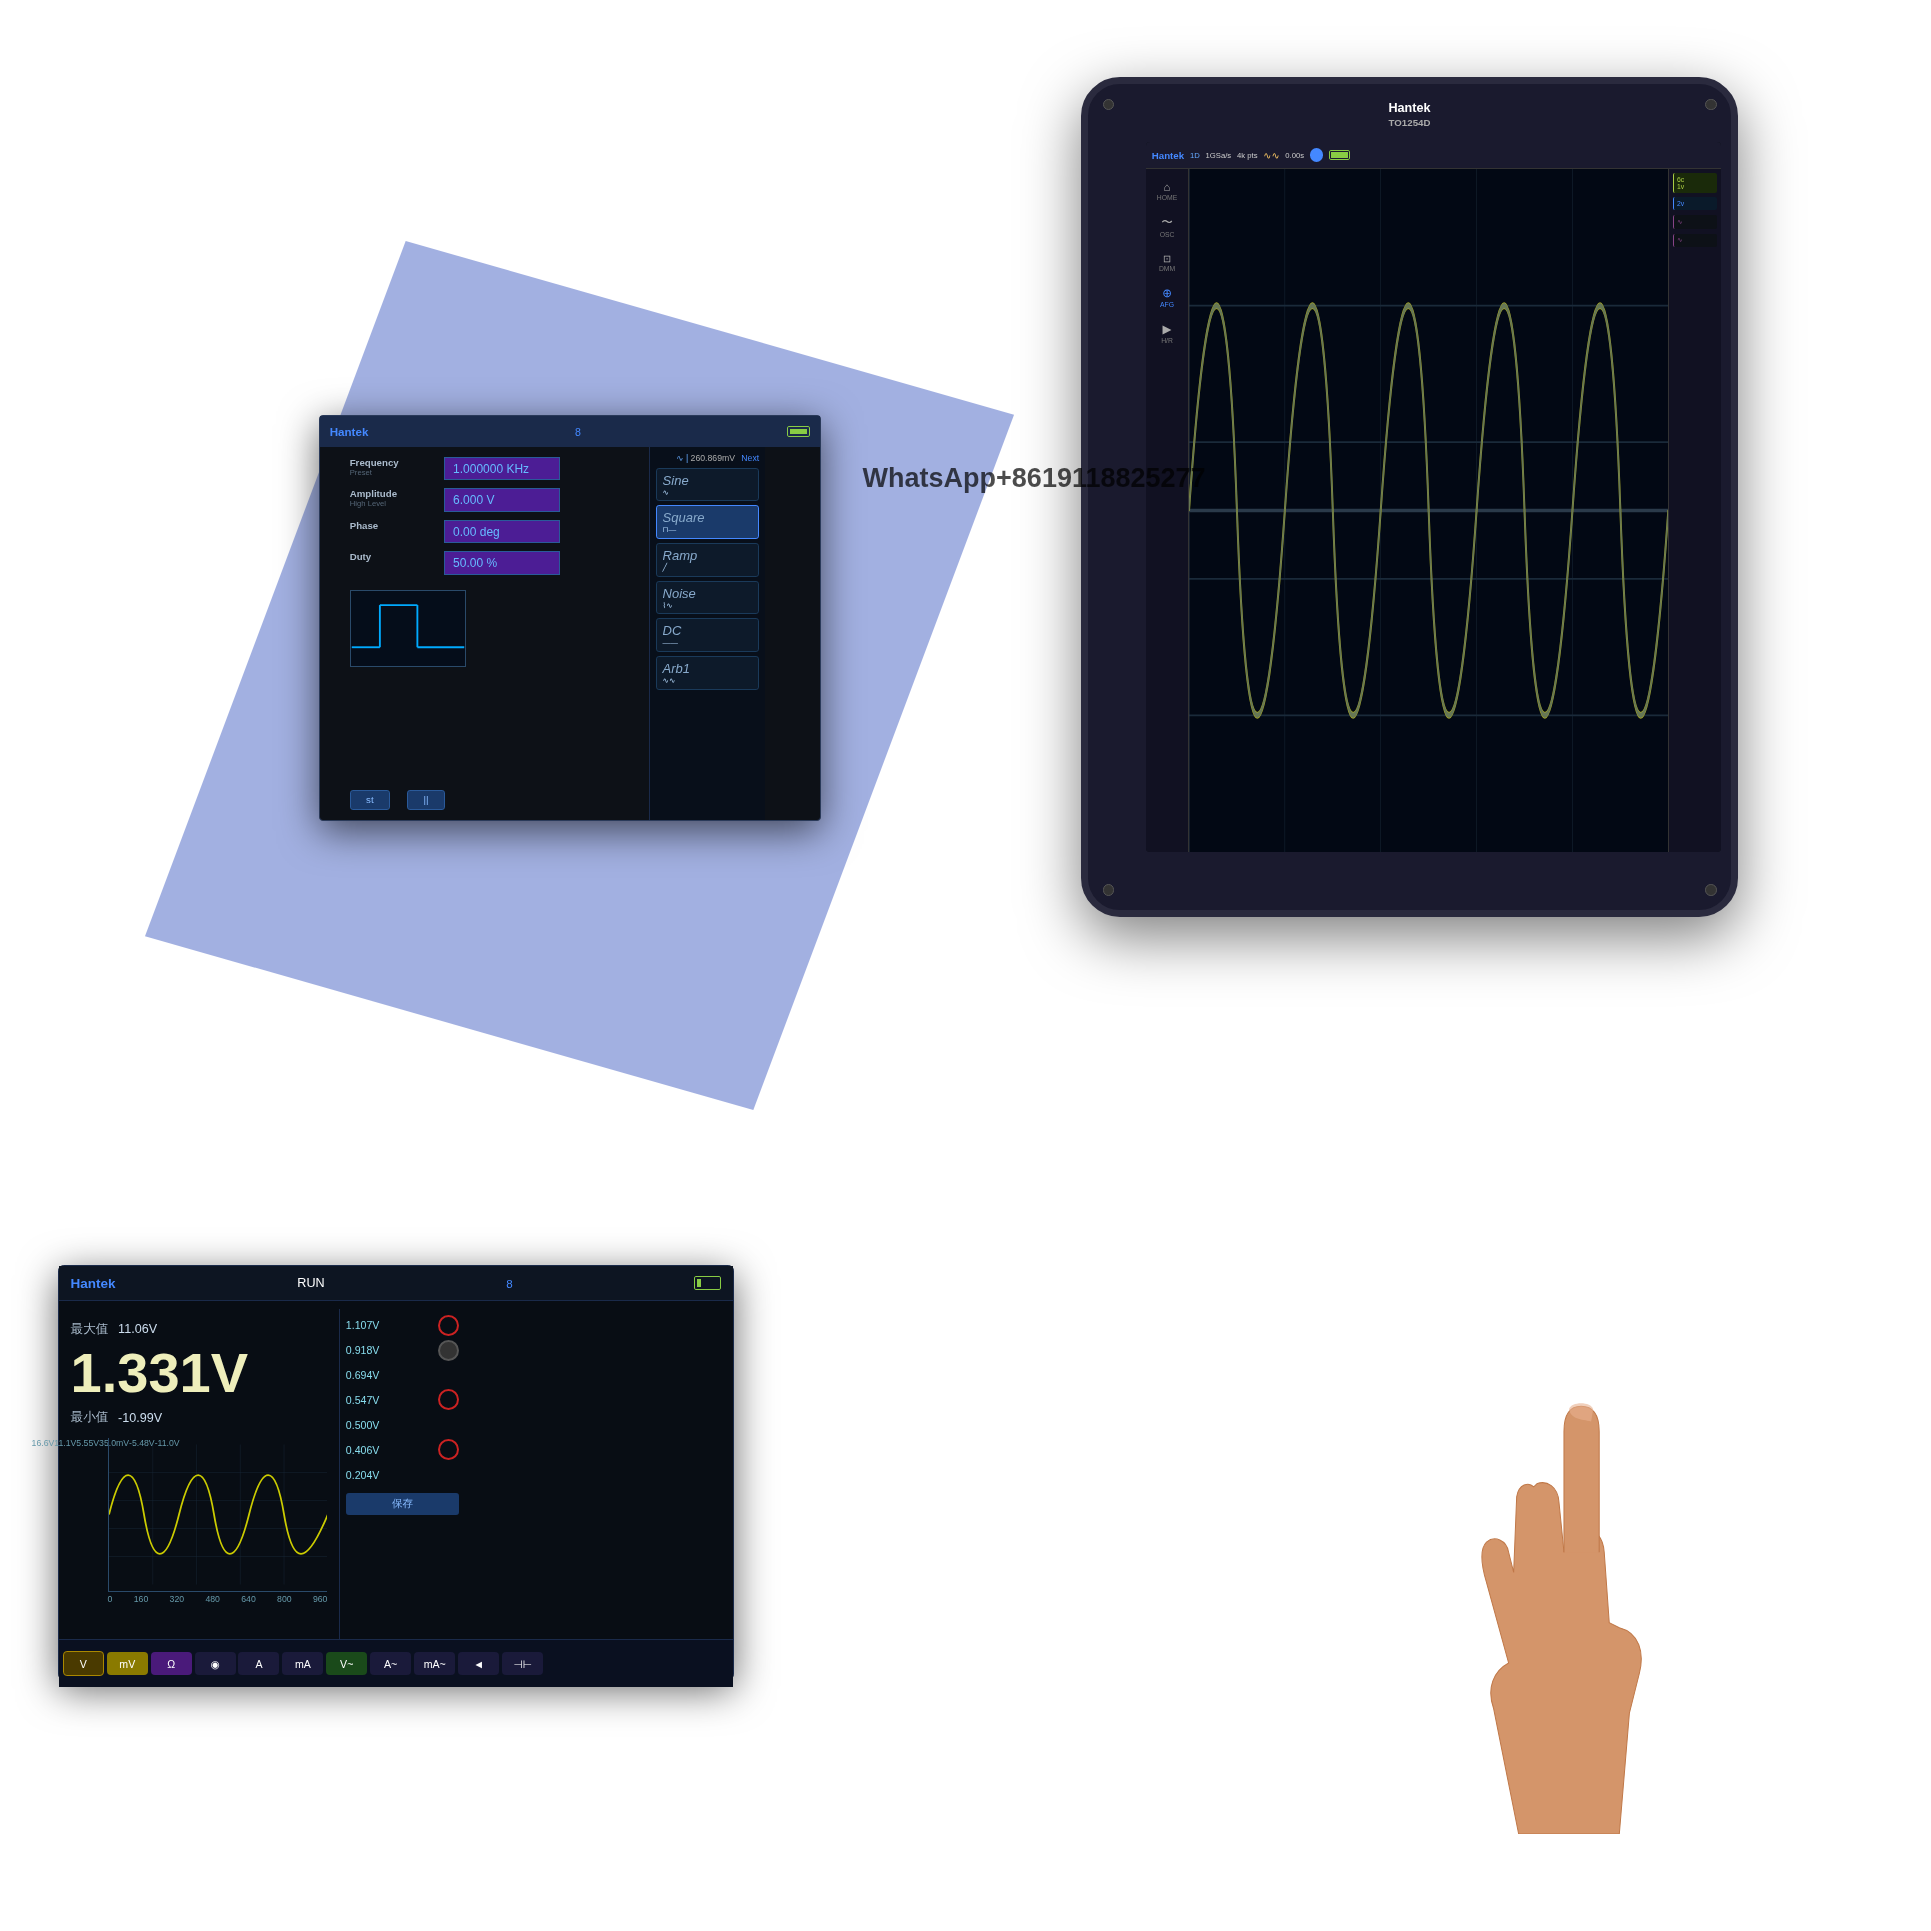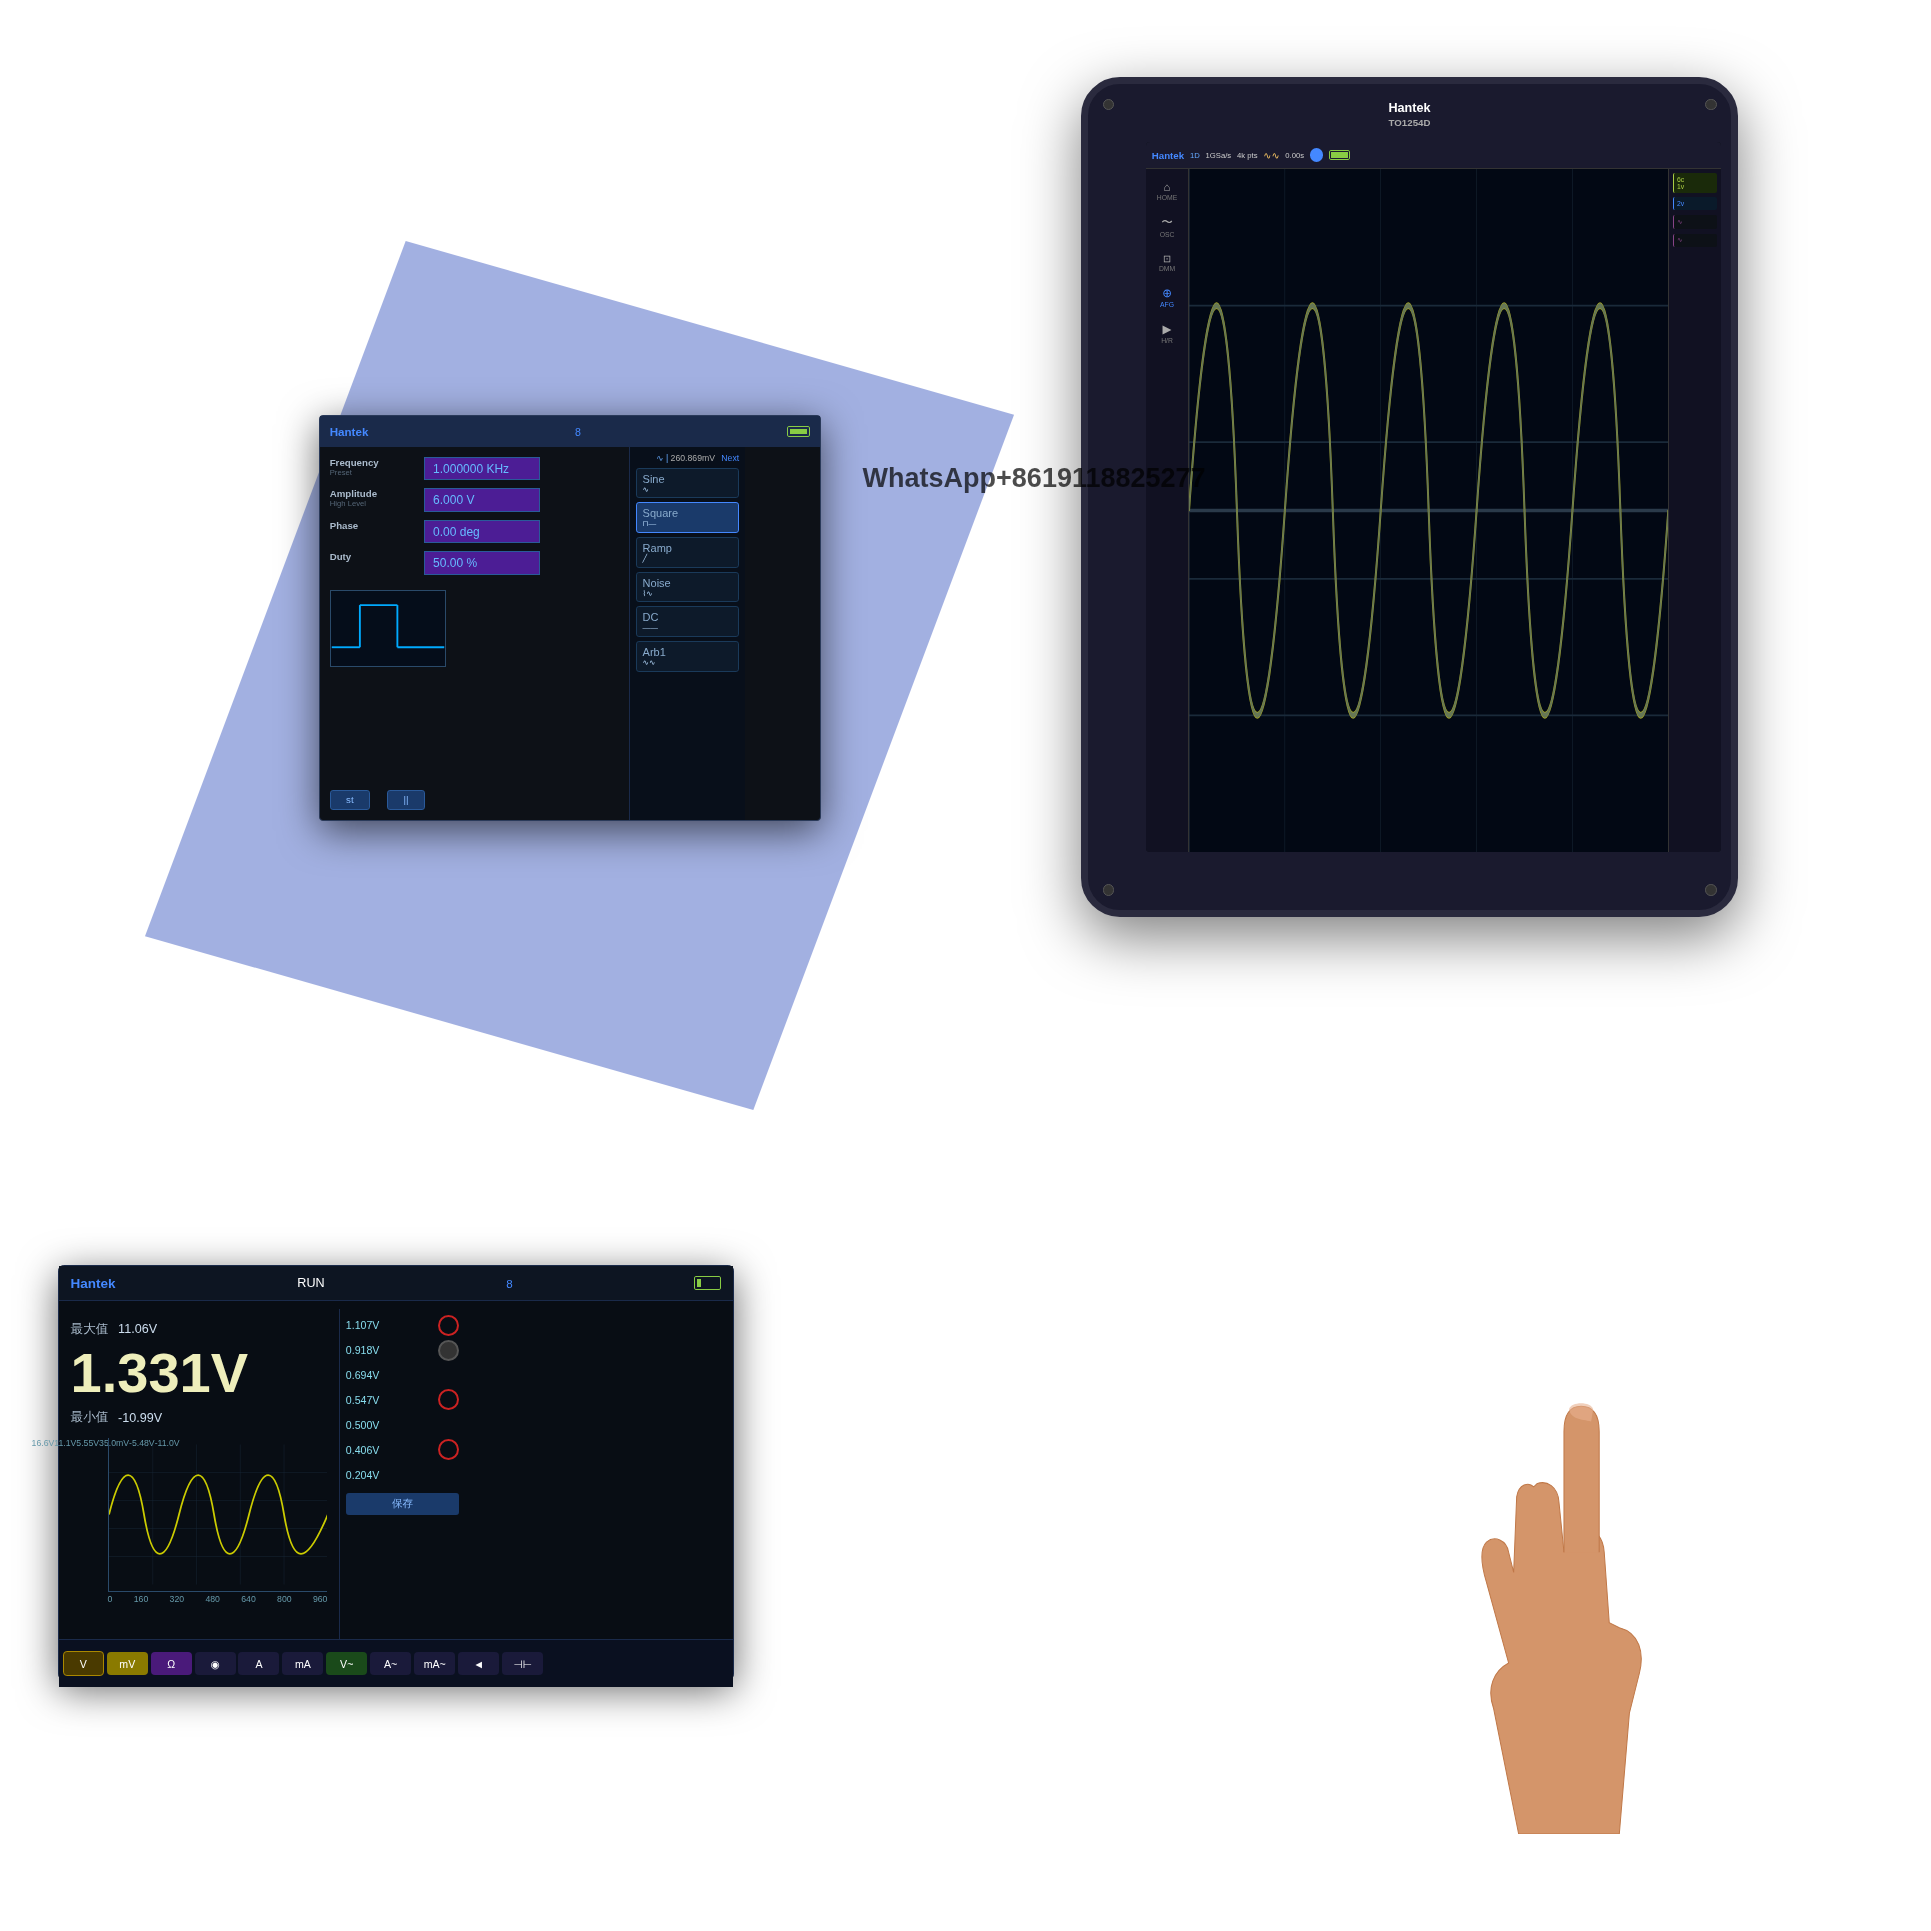--- a/index.html
+++ b/index.html
@@ -206,20 +206,21 @@
       display: flex;
       height: calc(100% - 31px);
     }
 
     .afg-params {
       width: 309px;
       padding: 9.7px;
       display: flex;
       flex-direction: column;
       gap: 7.7px;
+      margin-left: 20px;
     }
 
     .param-row {
       display: flex;
       align-items: flex-start;
       gap: 7.7px;
     }
 
     .param-label-group {
       width: 87px;
@@ -269,21 +270,22 @@
       border: 1px solid #1a3a5a;
       border-radius: 2.9px;
       padding: 3.9px 5.8px;
       display: flex;
       flex-direction: column;
       cursor: pointer;
     }
 
     .wave-type-btn .wt-label {
       color: #88aacc;
-      font-size: 11px;
+      font-size: 13px;
+      font-style: italic;
     }
 
     .wave-type-btn .wt-sym {
       color: #aaccee;
       font-size: 7.7px;
     }
 
     .wave-type-btn.active {
       background: #1a3a6a;
       border-color: #4488ff;

